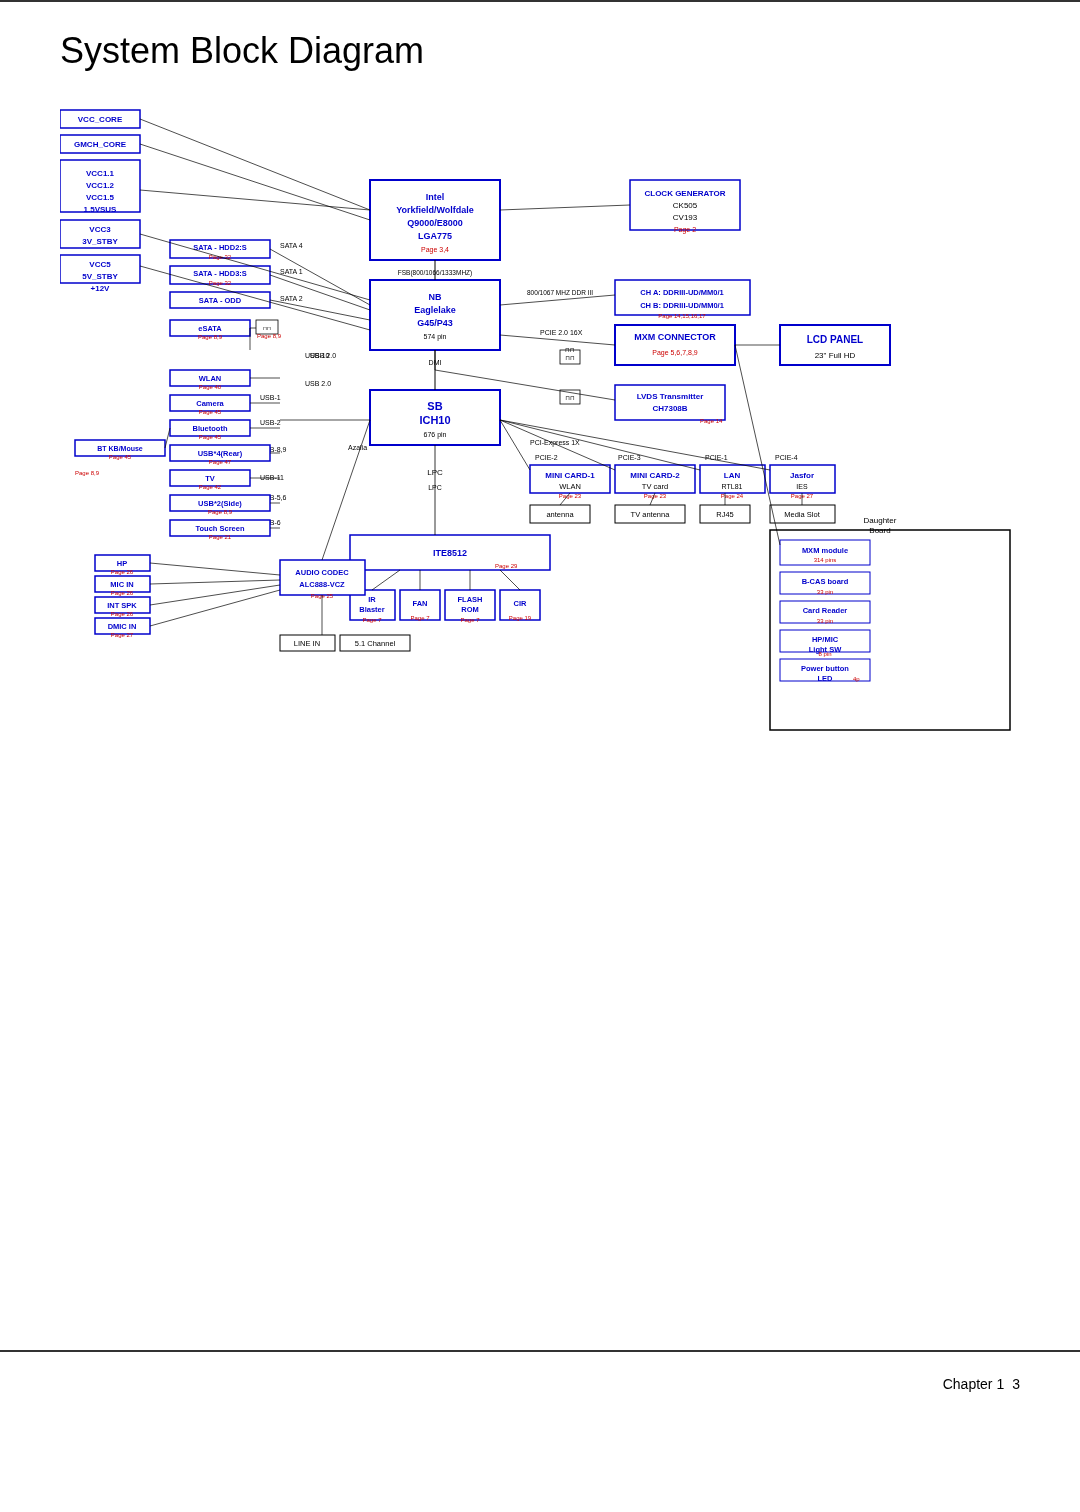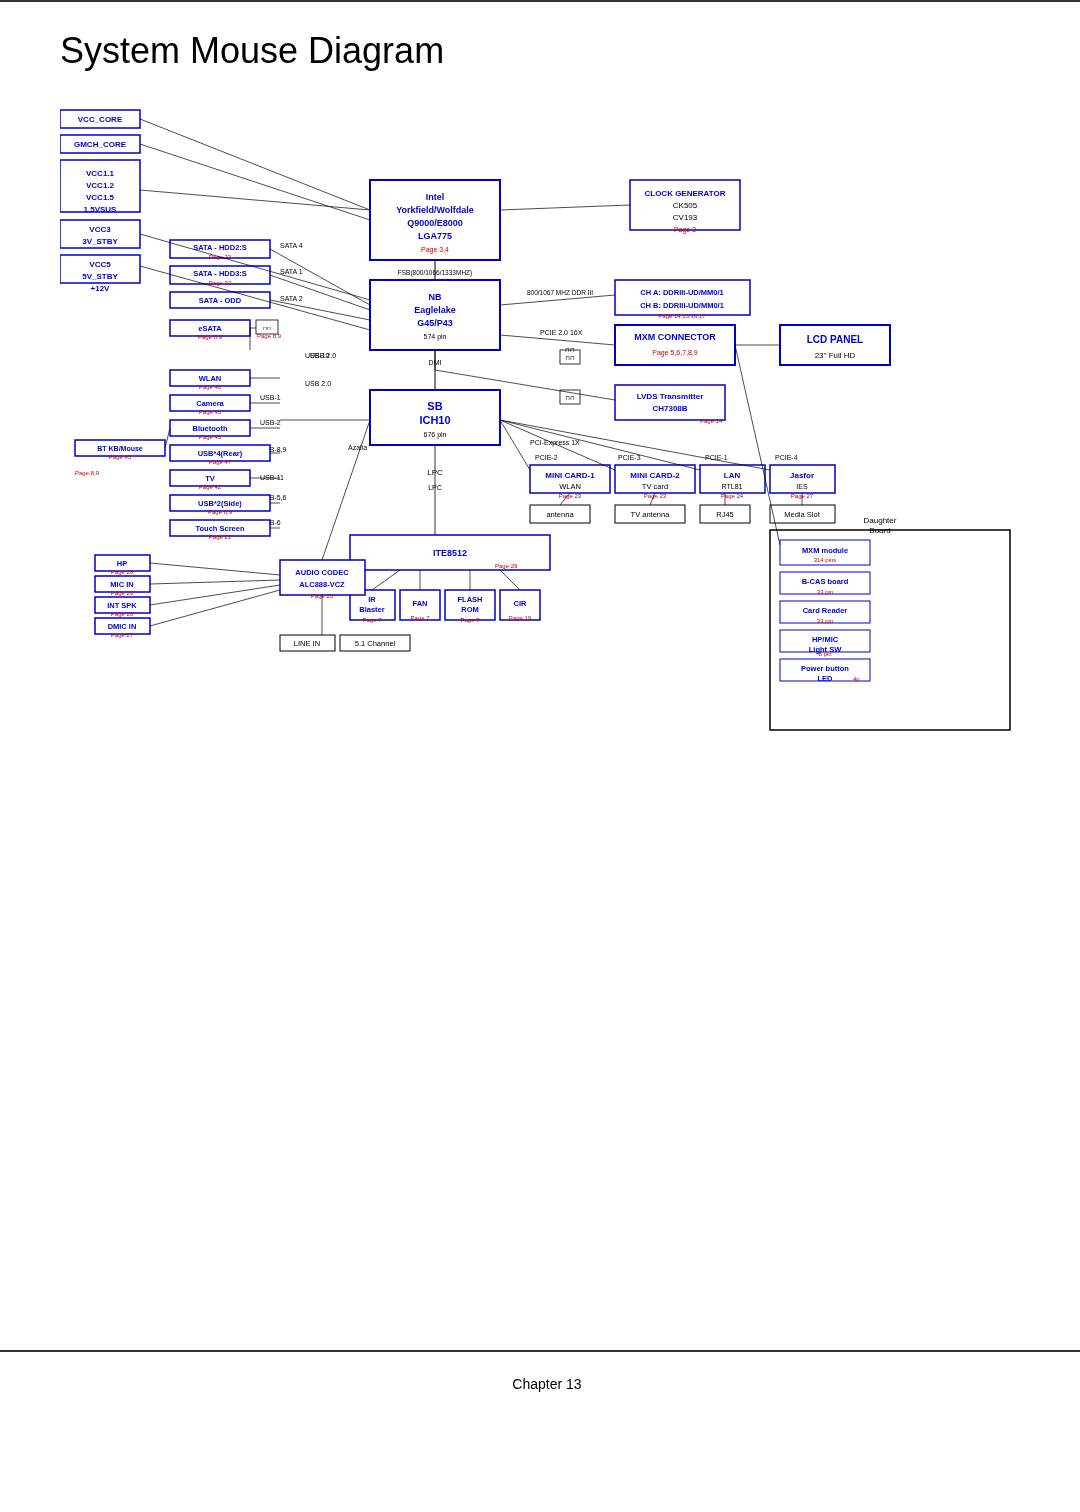--- a/index.html
+++ b/index.html
@@ -30,21 +30,21 @@
       color: #000;
       padding: 30px 60px 20px 60px;
     }
   </style>
 </head>
 <body>
 
 <div class="page-container">
   <div class="top-border"></div>
 
-  <h1 class="page-title">System Mouse Diagram</h1>
+  <h1 class="page-title">System Block Diagram</h1>
 
   <svg style="position:absolute; top:80px; left:60px; width:960px; height:700px;" viewBox="0 0 960 700">
 
     <rect x="0" y="30" width="80" height="18" fill="white" stroke="#0000cc" stroke-width="1.5"></rect>
     <text x="40" y="42" text-anchor="middle" font-size="8" font-weight="bold" fill="#0000cc">VCC_CORE</text>
 
     <rect x="0" y="55" width="80" height="18" fill="white" stroke="#0000cc" stroke-width="1.5"></rect>
     <text x="40" y="67" text-anchor="middle" font-size="8" font-weight="bold" fill="#0000cc">GMCH_CORE</text>
 
     <rect x="0" y="80" width="80" height="52" fill="white" stroke="#0000cc" stroke-width="1.5"></rect>
@@ -372,18 +372,18 @@
     <line x1="675" y1="265" x2="720" y2="465" stroke="#000" stroke-width="0.7"></line>
 
     <text x="15" y="395" font-size="6" fill="#cc0000">Page 8,9</text>
     <text x="197" y="258" font-size="6" fill="#cc0000">Page 8,9</text>
 
     <text x="505" y="272" font-size="6" fill="#000">⊓⊓</text>
 
   </svg>
 
   <div style="position:absolute; bottom:160px; left:0; right:0; height:2px; background:#333;"></div>
-  <div style="position:absolute; bottom:120px; left:74px; right:60px; display:flex; justify-content:center; align-items:center;">
+  <div style="position:absolute; bottom:120px; left:74px; right:60px; display:flex; justify-content:flex-end; align-items:center;gap:8px;">
     <span style="font-size:14px;">Chapter 1</span>
     <span style="font-size:14px;">3</span>
   </div>
 
 </div>
 
 </body></html>

